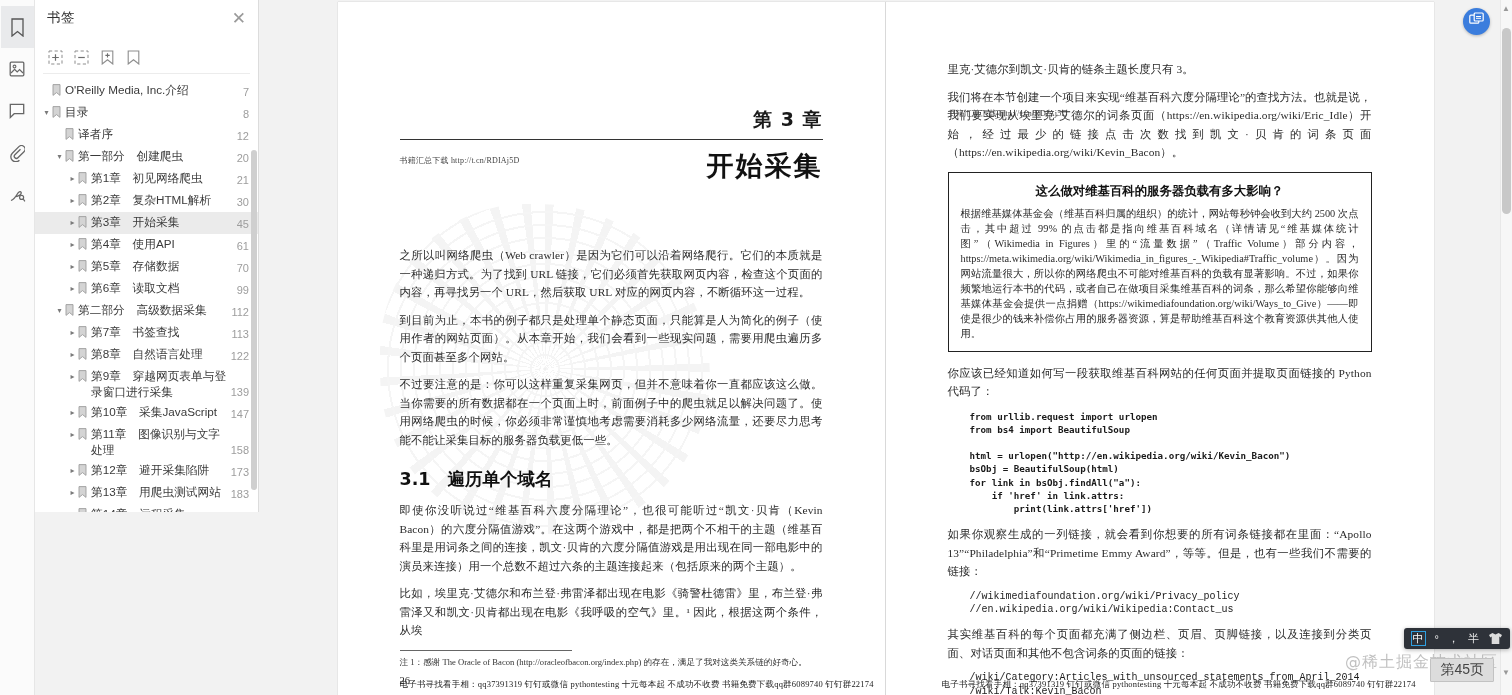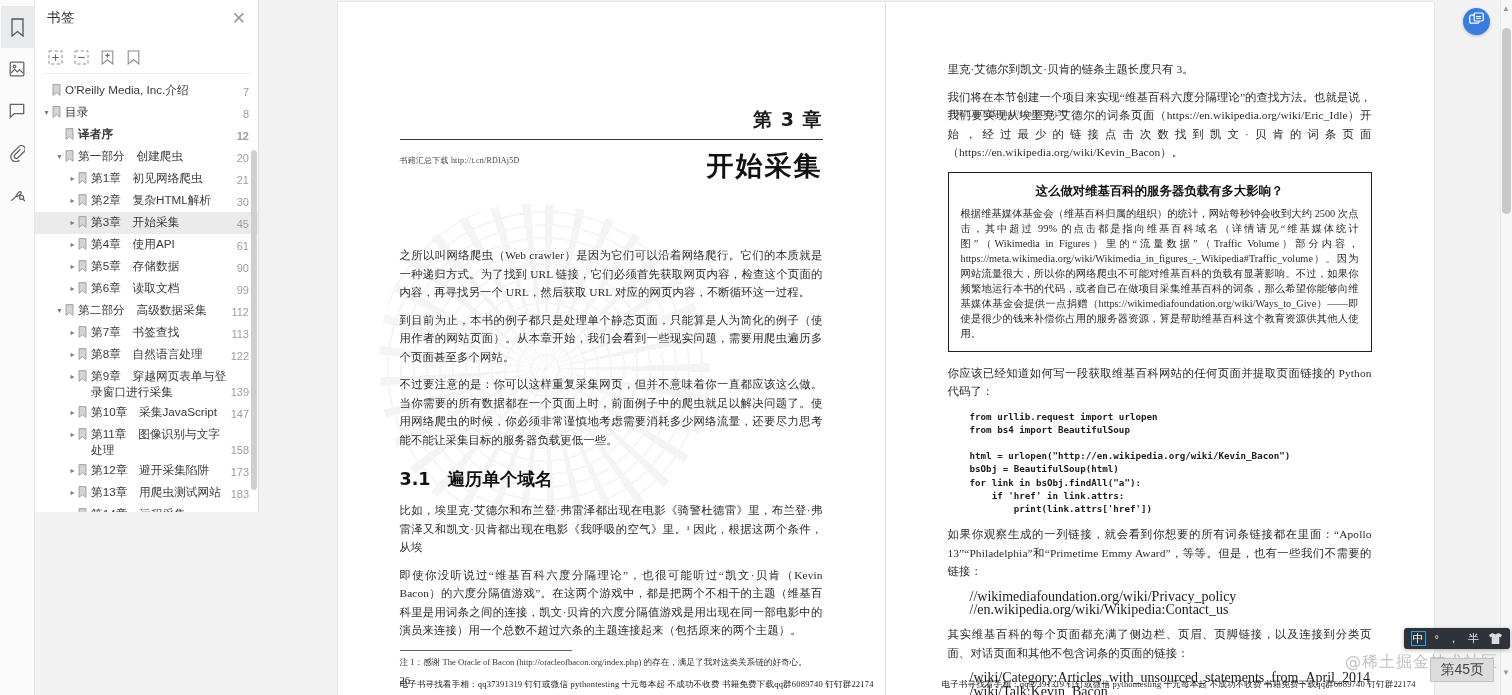--- a/index.html
+++ b/index.html
@@ -181,22 +181,22 @@
     font-family: "Liberation Serif", serif;
     font-size: 10.3px; line-height: 15px; text-align: justify; color: #2a2a2a;
   }
   .code {
     font-family: "DejaVu Sans Mono", "Liberation Mono", monospace;
     font-size: 9.2px; line-height: 13.2px; color: #1a1a1a;
     white-space: pre; margin: 8px 0 10px 22px;
   }
   .code.b { font-weight: 700; }
   .code-plain {
-    font-family: Liberation Serif, serif;
-    font-size: 14px; line-height: 13.4px; color: #1a1a1a;
+    font-family: Liberation Mono, monospace;
+    font-size: 10px; line-height: 13.4px; color: #1a1a1a;
     white-space: pre; margin: 7px 0 9px 22px;
   }
 
   
   .wm-art {
     position: absolute; left: 38%; top: 53%;
     width: 330px; height: 330px;
     transform: translate(-50%,-50%);
     opacity: .055; pointer-events: none;
     background:
@@ -347,21 +347,21 @@
           <span class="node-page">7</span>
         </div>
         <div class="node" style="padding-left: 6px;">
           <span class="arrow">▾</span>
           <span class="bmicon"><svg width="9" height="12" viewBox="0 0 9 12">
               <path d="M1 .6h7v10.8L4.5 8.6 1 11.4z" fill="#d4d4d4" stroke="#9d9d9d" stroke-width=".9"></path>
             </svg></span>
           <span class="node-label">目录</span>
           <span class="node-page">8</span>
         </div>
-        <div class="node" style="padding-left: 19px; font-weight: bold;">
+        <div class="node" style="padding-left: 19px;">
           <span class="arrow"></span>
           <span class="bmicon"><svg width="9" height="12" viewBox="0 0 9 12">
               <path d="M1 .6h7v10.8L4.5 8.6 1 11.4z" fill="#d4d4d4" stroke="#9d9d9d" stroke-width=".9"></path>
             </svg></span>
           <span class="node-label">译者序</span>
           <span class="node-page">12</span>
         </div>
         <div class="node" style="padding-left: 19px;">
           <span class="arrow">▾</span>
           <span class="bmicon"><svg width="9" height="12" viewBox="0 0 9 12">
@@ -401,21 +401,21 @@
             </svg></span>
           <span class="node-label">第4章　使用API</span>
           <span class="node-page">61</span>
         </div>
         <div class="node" style="padding-left: 32px;">
           <span class="arrow">▸</span>
           <span class="bmicon"><svg width="9" height="12" viewBox="0 0 9 12">
               <path d="M1 .6h7v10.8L4.5 8.6 1 11.4z" fill="#d4d4d4" stroke="#9d9d9d" stroke-width=".9"></path>
             </svg></span>
           <span class="node-label">第5章　存储数据</span>
-          <span class="node-page">90</span>
+          <span class="node-page">70</span>
         </div>
         <div class="node" style="padding-left: 32px;">
           <span class="arrow">▸</span>
           <span class="bmicon"><svg width="9" height="12" viewBox="0 0 9 12">
               <path d="M1 .6h7v10.8L4.5 8.6 1 11.4z" fill="#d4d4d4" stroke="#9d9d9d" stroke-width=".9"></path>
             </svg></span>
           <span class="node-label">第6章　读取文档</span>
           <span class="node-page">99</span>
         </div>
         <div class="node" style="padding-left: 19px;">
@@ -532,22 +532,22 @@
           <div style="margin-top:62px">
             <p class="body-p">之所以叫网络爬虫（Web crawler）是因为它们可以沿着网络爬行。它们的本质就是一种递归方式。为了找到 URL 链接，它们必须首先获取网页内容，检查这个页面的内容，再寻找另一个 URL，然后获取 URL 对应的网页内容，不断循环这一过程。</p>
             <p class="body-p">到目前为止，本书的例子都只是处理单个静态页面，只能算是人为简化的例子（使用作者的网站页面）。从本章开始，我们会看到一些现实问题，需要用爬虫遍历多个页面甚至多个网站。</p>
             <p class="body-p">不过要注意的是：你可以这样重复采集网页，但并不意味着你一直都应该这么做。当你需要的所有数据都在一个页面上时，前面例子中的爬虫就足以解决问题了。使用网络爬虫的时候，你必须非常谨慎地考虑需要消耗多少网络流量，还要尽力思考能不能让采集目标的服务器负载更低一些。</p>
           </div>
 
           <div class="sec-h">
             <span class="num">3.1</span><span>遍历单个域名</span>
           </div>
 
+          <p class="body-p">即使你没听说过“维基百科六度分隔理论”，也很可能听过“凯文·贝肯（Kevin Bacon）的六度分隔值游戏”。在这两个游戏中，都是把两个不相干的主题（维基百科里是用词条之间的连接，凯文·贝肯的六度分隔值游戏是用出现在同一部电影中的演员来连接）用一个总数不超过六条的主题连接起来（包括原来的两个主题）。</p>
           <p class="body-p">比如，埃里克·艾德尔和布兰登·弗雷泽都出现在电影《骑警杜德雷》里，布兰登·弗雷泽又和凯文·贝肯都出现在电影《我呼吸的空气》里。¹ 因此，根据这两个条件，从埃</p>
-          <p class="body-p">即使你没听说过“维基百科六度分隔理论”，也很可能听过“凯文·贝肯（Kevin Bacon）的六度分隔值游戏”。在这两个游戏中，都是把两个不相干的主题（维基百科里是用词条之间的连接，凯文·贝肯的六度分隔值游戏是用出现在同一部电影中的演员来连接）用一个总数不超过六条的主题连接起来（包括原来的两个主题）。</p>
 
           <div class="footnote-rule"></div>
           <div class="footnote">注 1：感谢 The Oracle of Bacon (http://oracleofbacon.org/index.php) 的存在，满足了我对这类关系链的好奇心。</div>
           <div class="folio">26</div>
         </div>
         <div class="bottom-banner">电子书寻找看手相：qq37391319 钉钉或微信 pythontesting 十元每本起 不成功不收费 书籍免费下载qq群6089740 钉钉群22174</div>
       </div>
 
       <div class="page right">
         <div class="page-inner">

